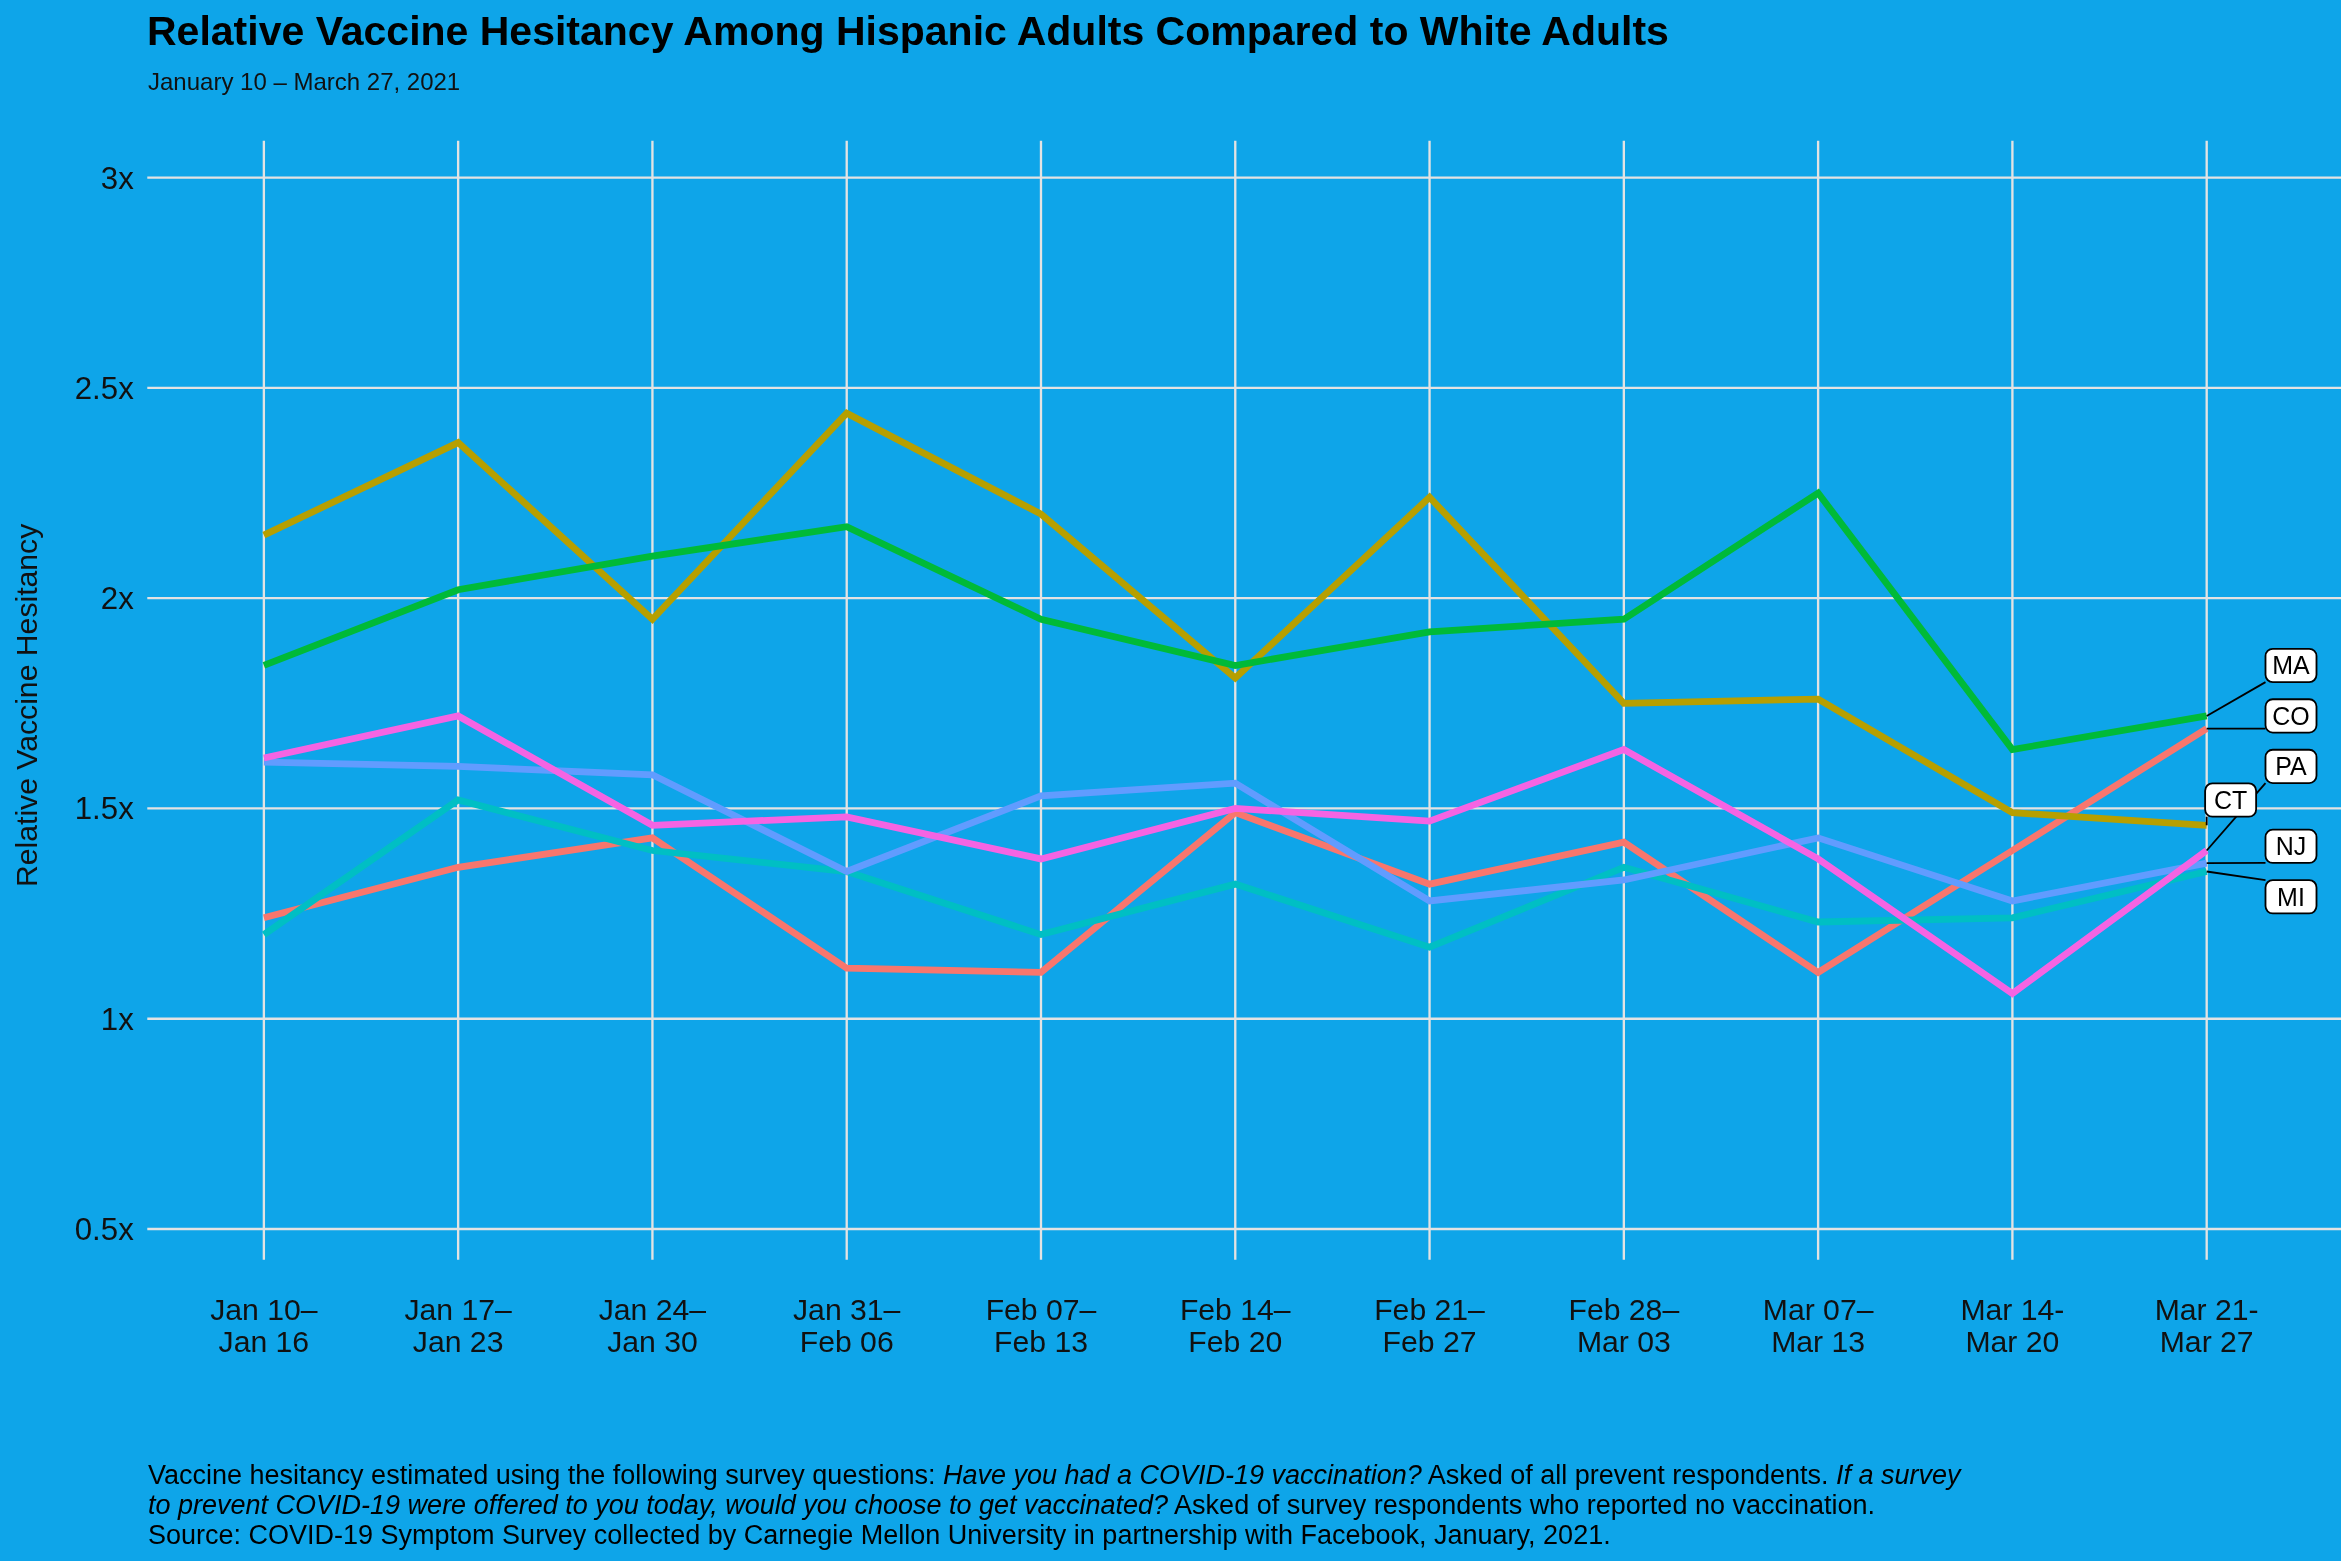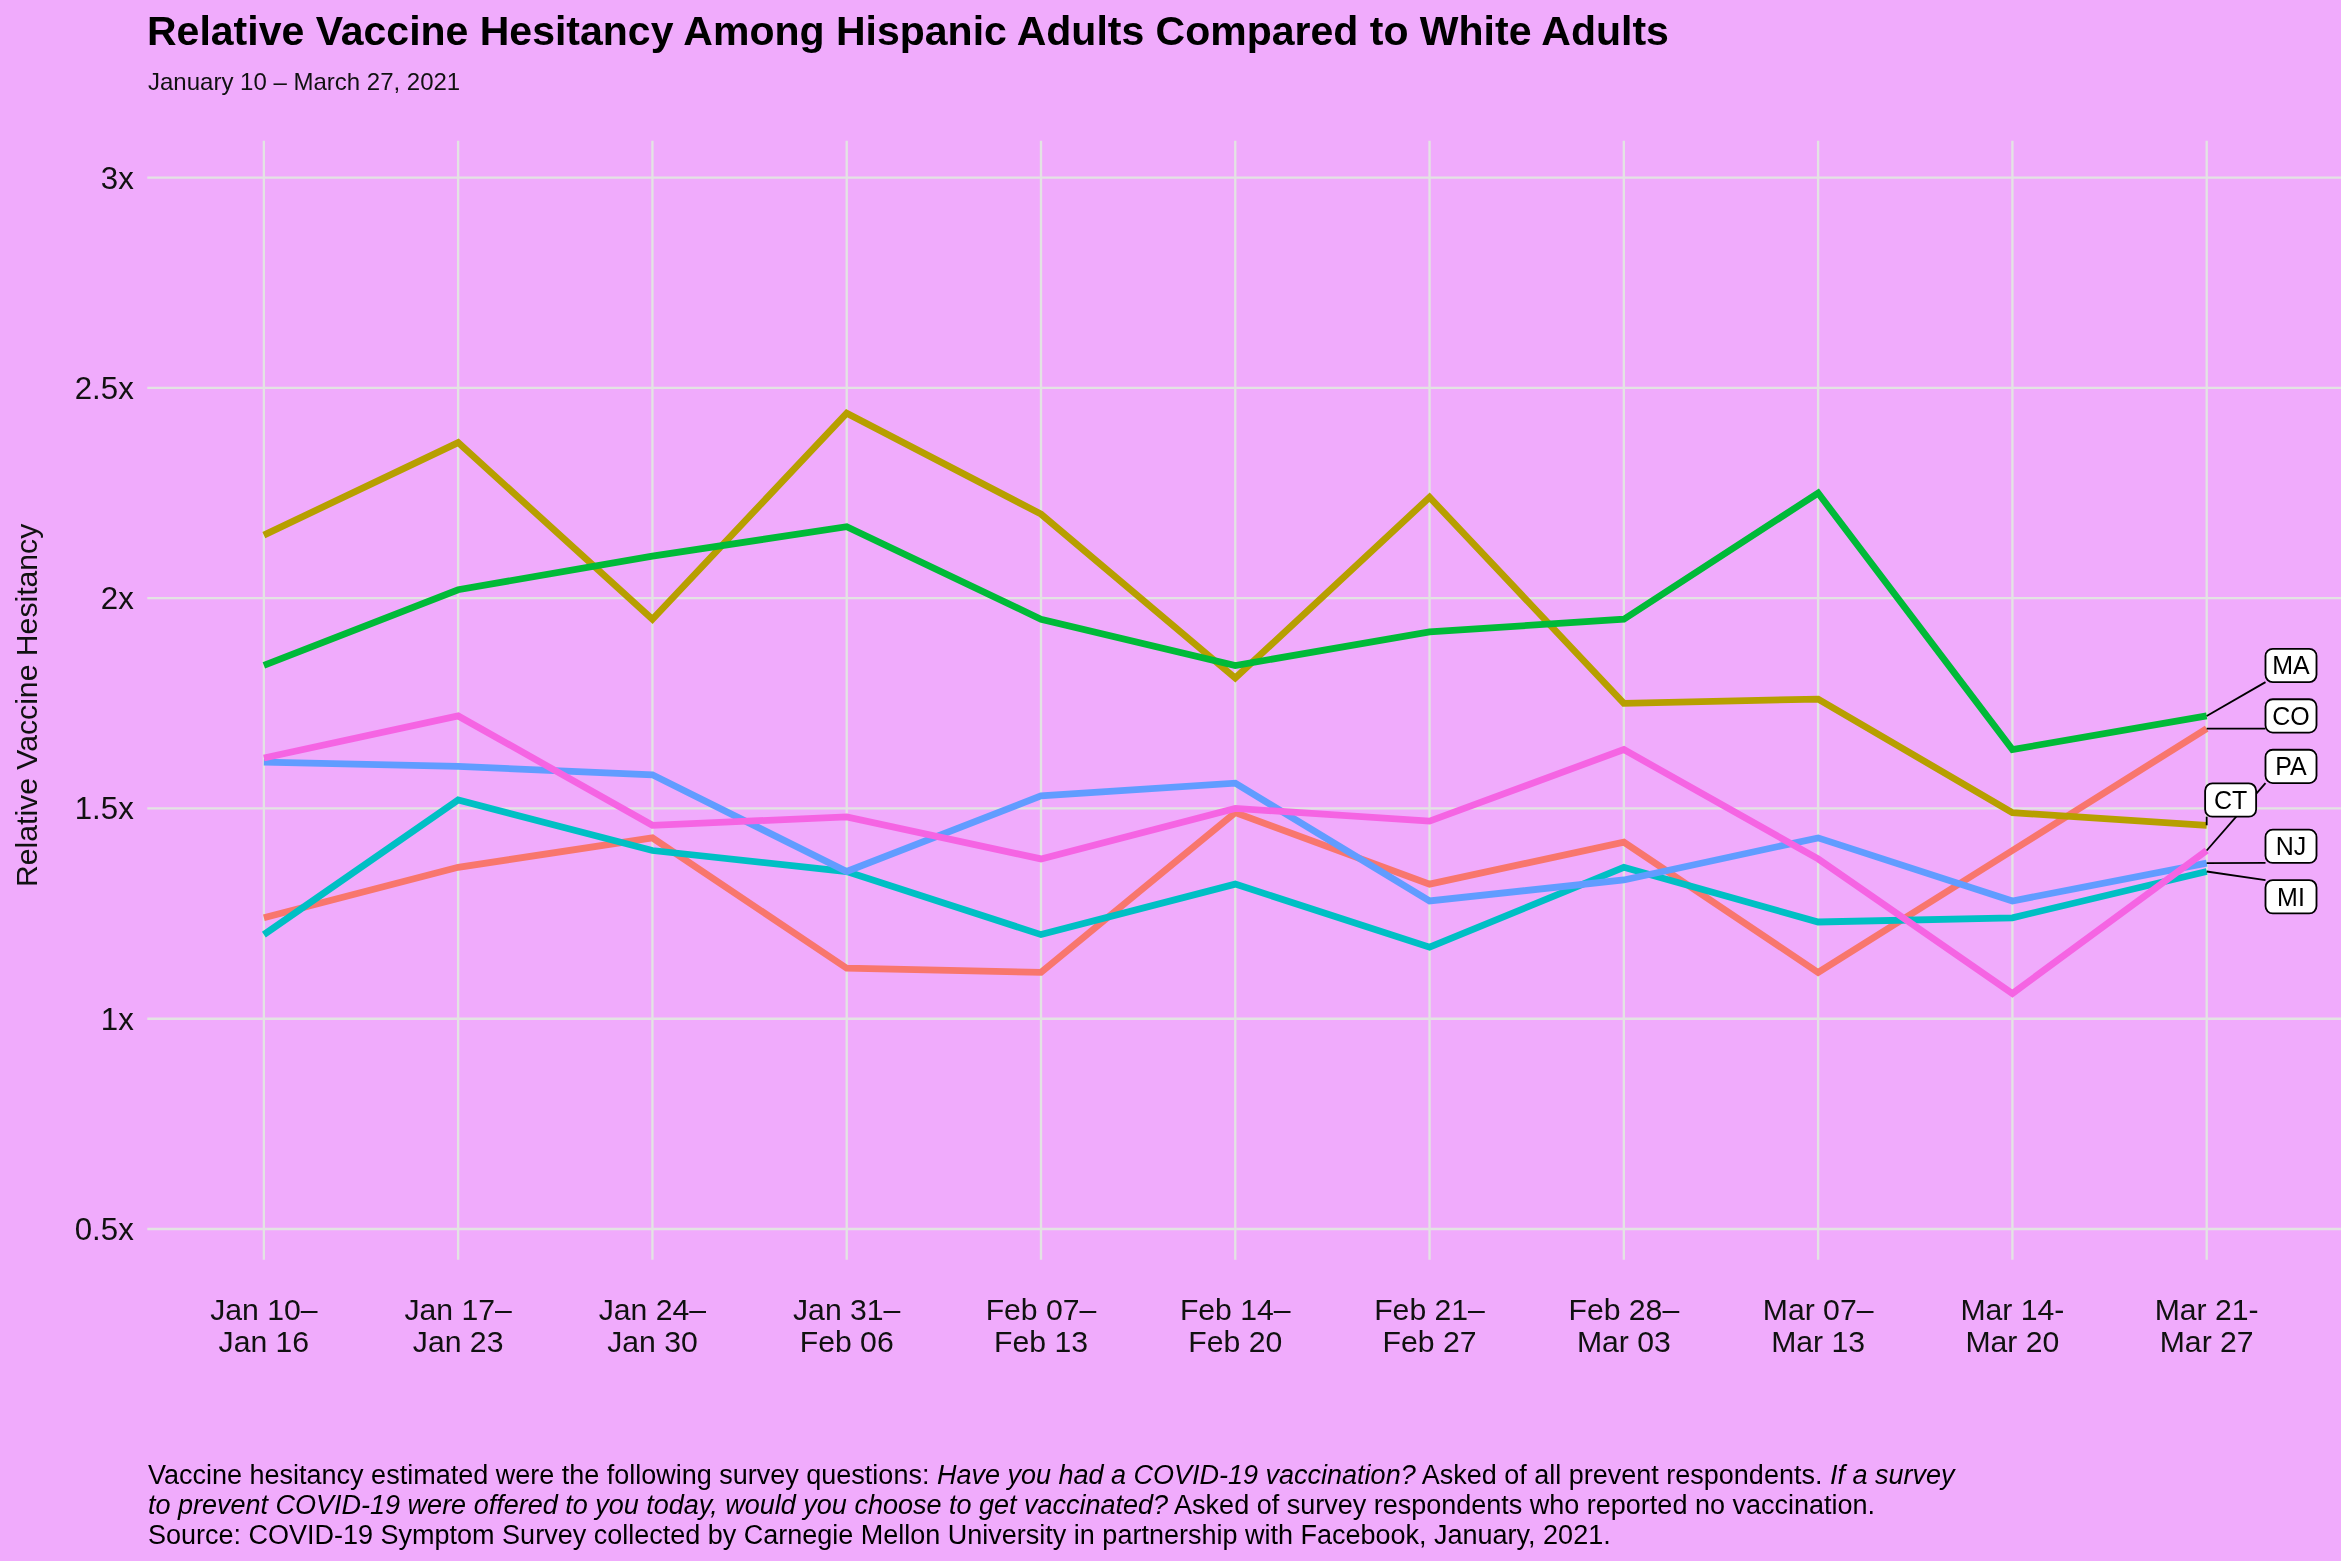--- a/index.html
+++ b/index.html
@@ -1,20 +1,20 @@
 <!DOCTYPE html>
 <html style="font-size:8.3px"><head>
 <meta charset="utf-8">
 <style>
   html,body{margin:0;padding:0;background:#ffffff;}
   .page{
     position:relative;
     width:2342px;
     height:1561px;
-    background:#f0abfc;
+    background:#0ea5e9;
     font-family:"Liberation Sans","DejaVu Sans",sans-serif;
     overflow:hidden;
   }
   .title{
     position:absolute;
     left:147px; top:8.3px;
     font-size:41px;
     font-weight:700;
     color:#000000;
     letter-spacing:0;
@@ -103,18 +103,18 @@
       <rect x="4237" y="1504.84" width="98" height="64" rx="14" ry="14" fill="#FFFFFF" stroke="#000000" stroke-width="3.5"></rect>
       <text x="4286" y="1553.84" text-anchor="middle" font-size="48" fill="#000000">CT</text>
       <line x1="4240" y1="1658.04" x2="4353" y2="1657.72" stroke="#000000" stroke-width="3.5"></line>
       <rect x="4353" y="1593.72" width="98" height="64" rx="14" ry="14" fill="#FFFFFF" stroke="#000000" stroke-width="3.5"></rect>
       <text x="4402" y="1642.72" text-anchor="middle" font-size="48" fill="#000000">NJ</text>
       <line x1="4240" y1="1674.1999999999998" x2="4353" y2="1690.68" stroke="#000000" stroke-width="3.5"></line>
       <rect x="4353" y="1690.68" width="98" height="64" rx="14" ry="14" fill="#FFFFFF" stroke="#000000" stroke-width="3.5"></rect>
       <text x="4402" y="1739.68" text-anchor="middle" font-size="48" fill="#000000">MI</text>
     </svg>
   <div class="footnote">
-      <div><span>Vaccine hesitancy estimated were the following survey questions: </span><span class="it">Have you had a COVID-19 vaccination?</span><span> Asked of all prevent respondents. </span><span class="it">If a survey</span></div>
+      <div><span>Vaccine hesitancy estimated using the following survey questions: </span><span class="it">Have you had a COVID-19 vaccination?</span><span> Asked of all prevent respondents. </span><span class="it">If a survey</span></div>
       <div><span class="it">to prevent COVID-19 were offered to you today, would you choose to get vaccinated?</span><span> Asked of survey respondents who reported no vaccination.</span></div>
       <div><span>Source: COVID-19 Symptom Survey collected by Carnegie Mellon University in partnership with Facebook, January, 2021.</span></div>
     </div>
 </div>
 
 
 </body></html>

